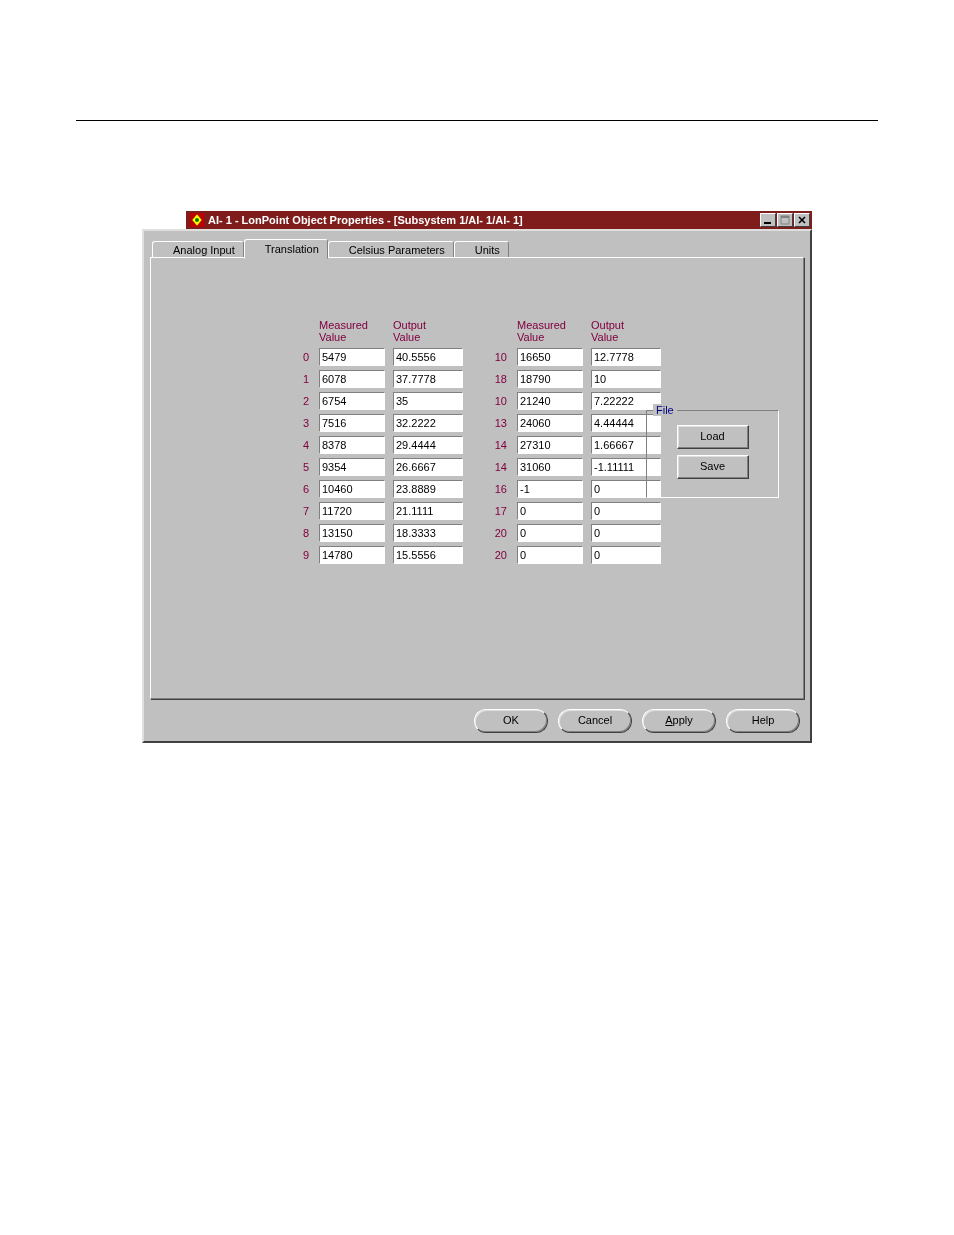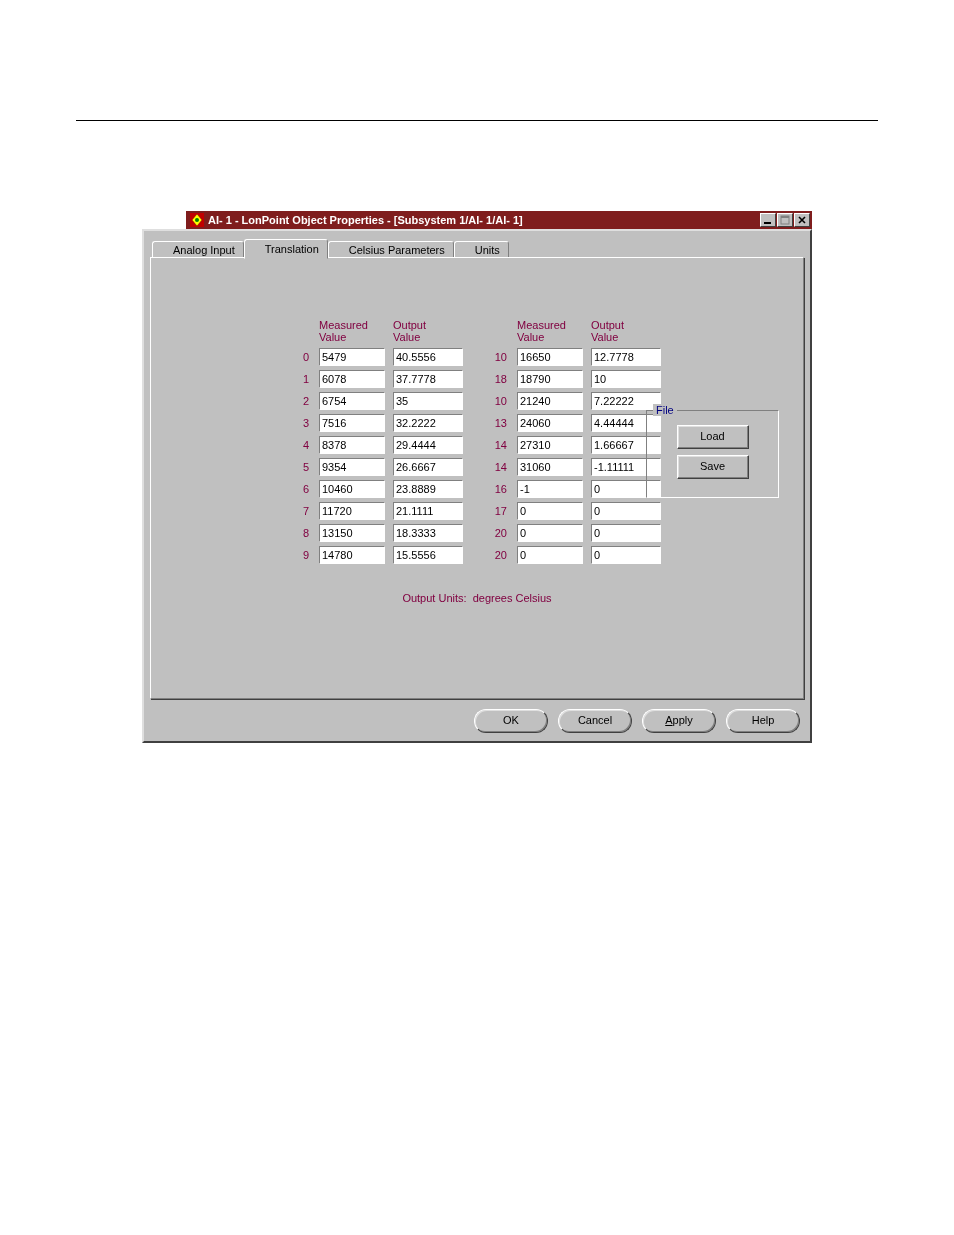--- a/index.html
+++ b/index.html
@@ -349,23 +349,20 @@
           <input class="sunken" value="0" style="">
           <input class="sunken" value="0" style="">
         </div>
       </div>
 
       <div class="file-group" data-legend="File">
         <div class="btn">Load</div>
         <div class="btn">Save</div>
       </div>
 
-      <div class="output-units">
-        <span>Output Units:</span>&nbsp;&nbsp;<span>degrees Celsius</span>
-      </div>
 
     </div>
 
     <div class="bottom-buttons">
       <div class="btn">OK</div>
       <div class="btn">Cancel</div>
       <div class="btn"><span class="ul">A</span><span>pply</span></div>
       <div class="btn">Help</div>
     </div>
 

